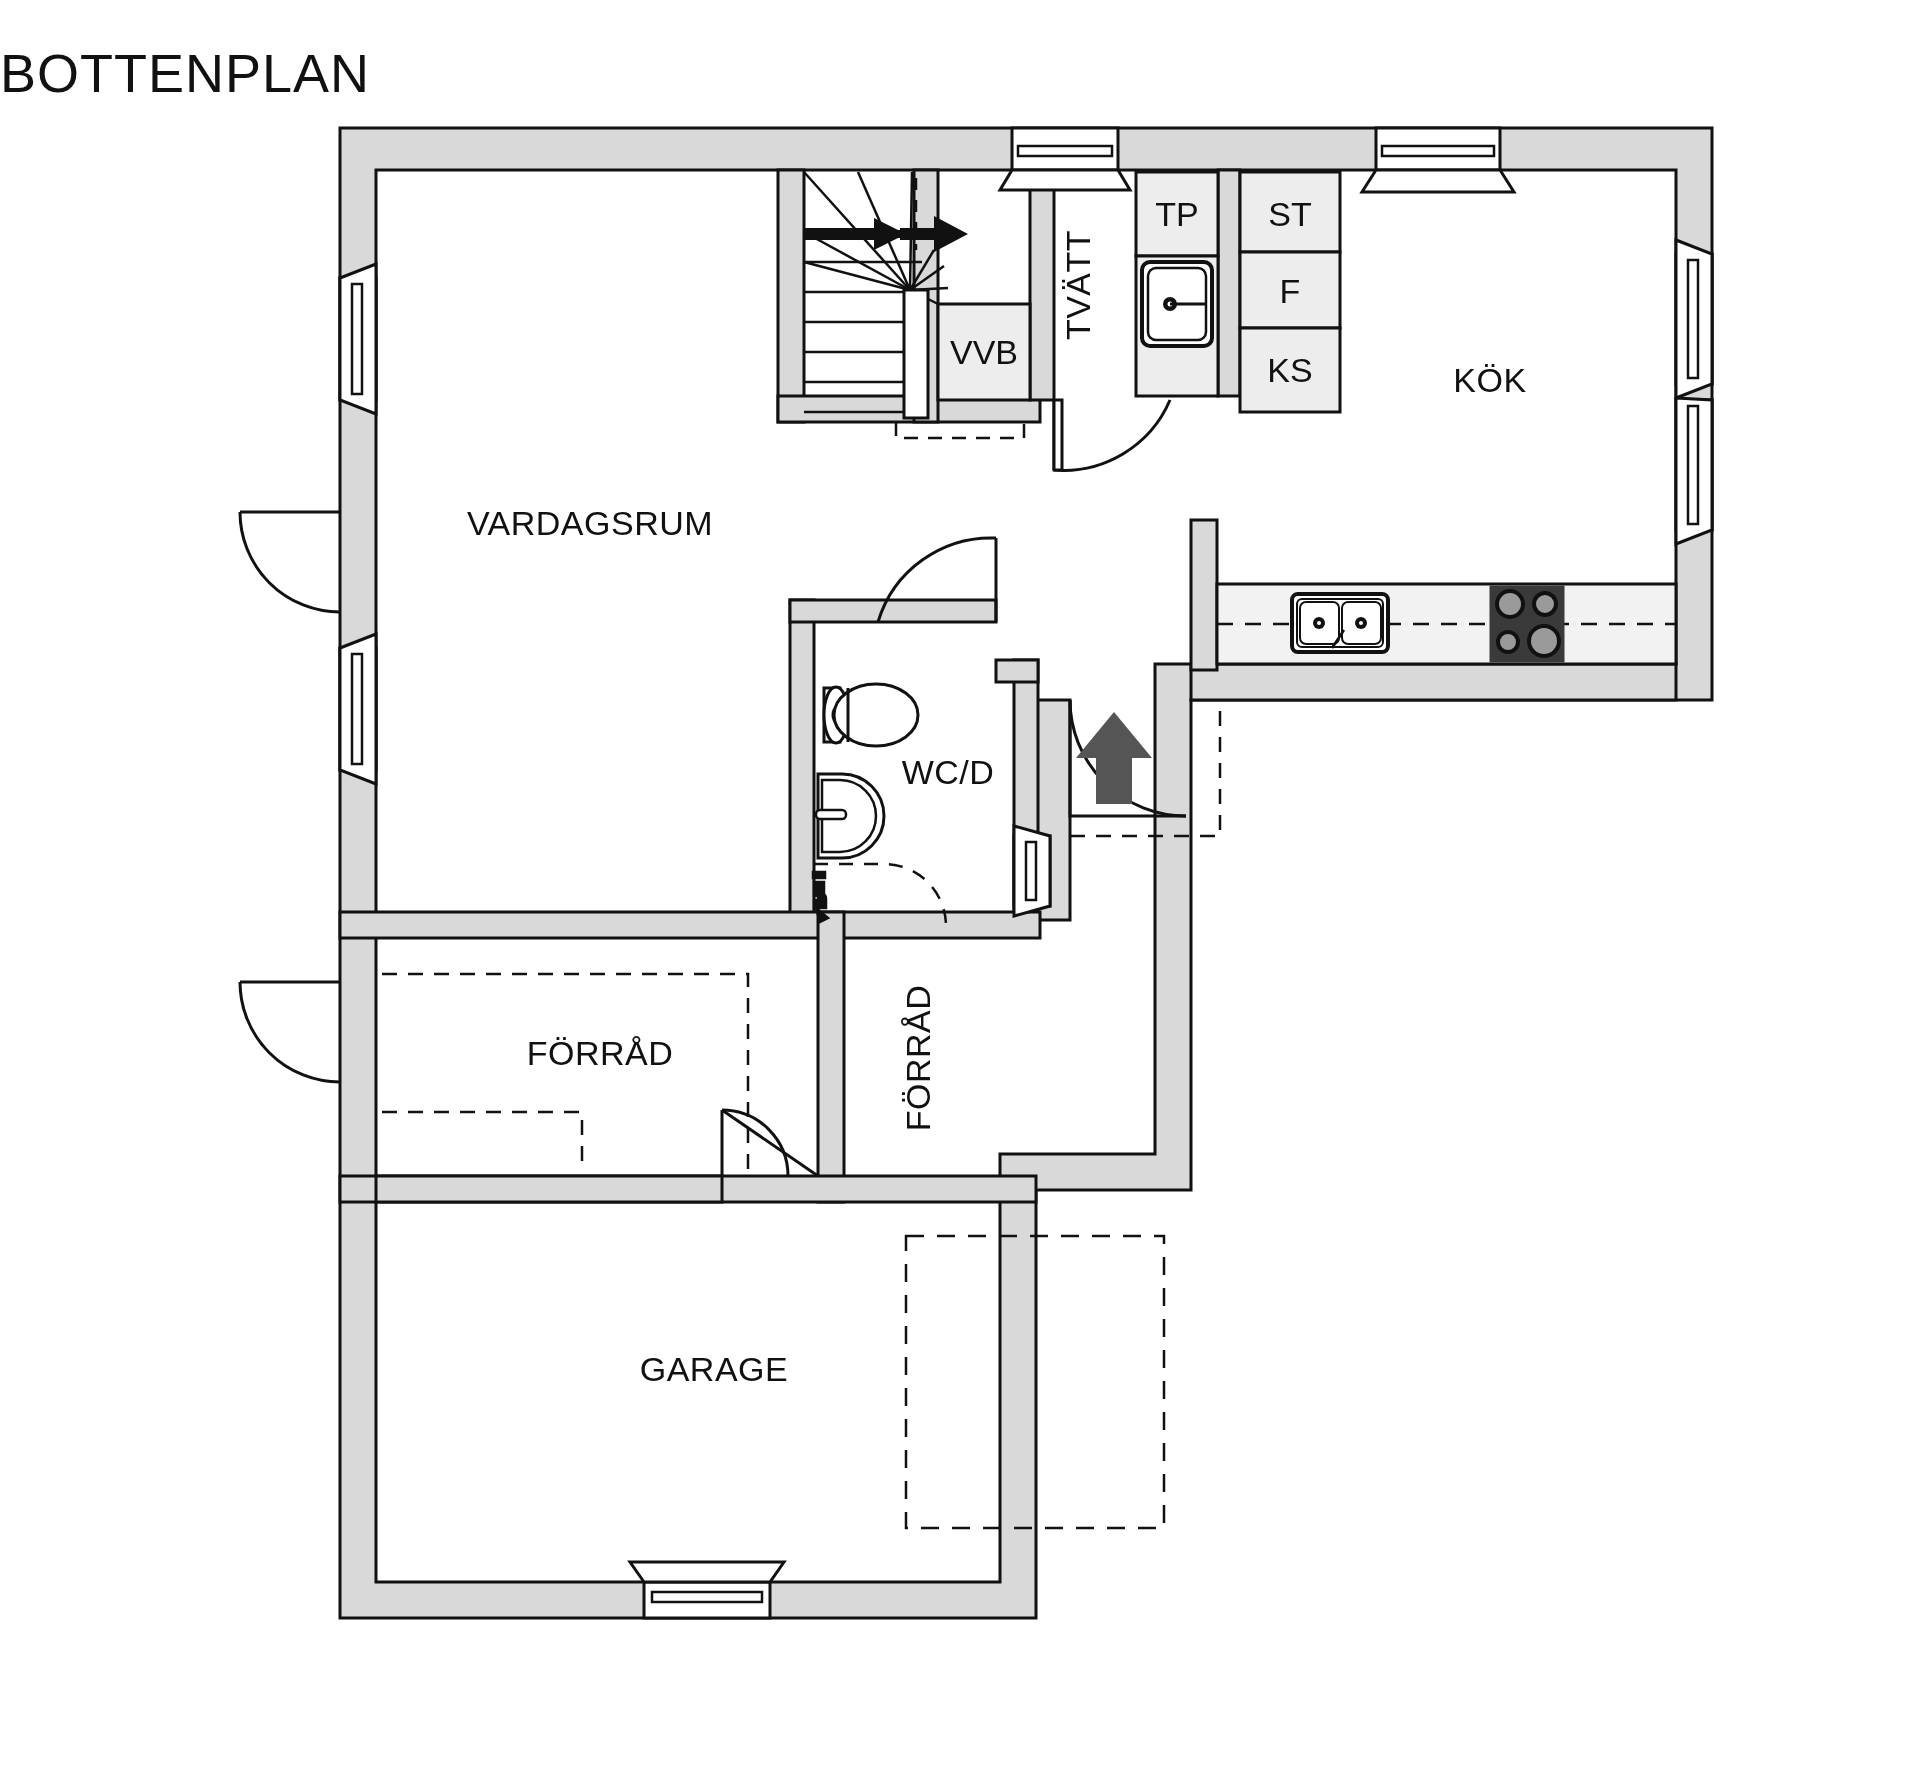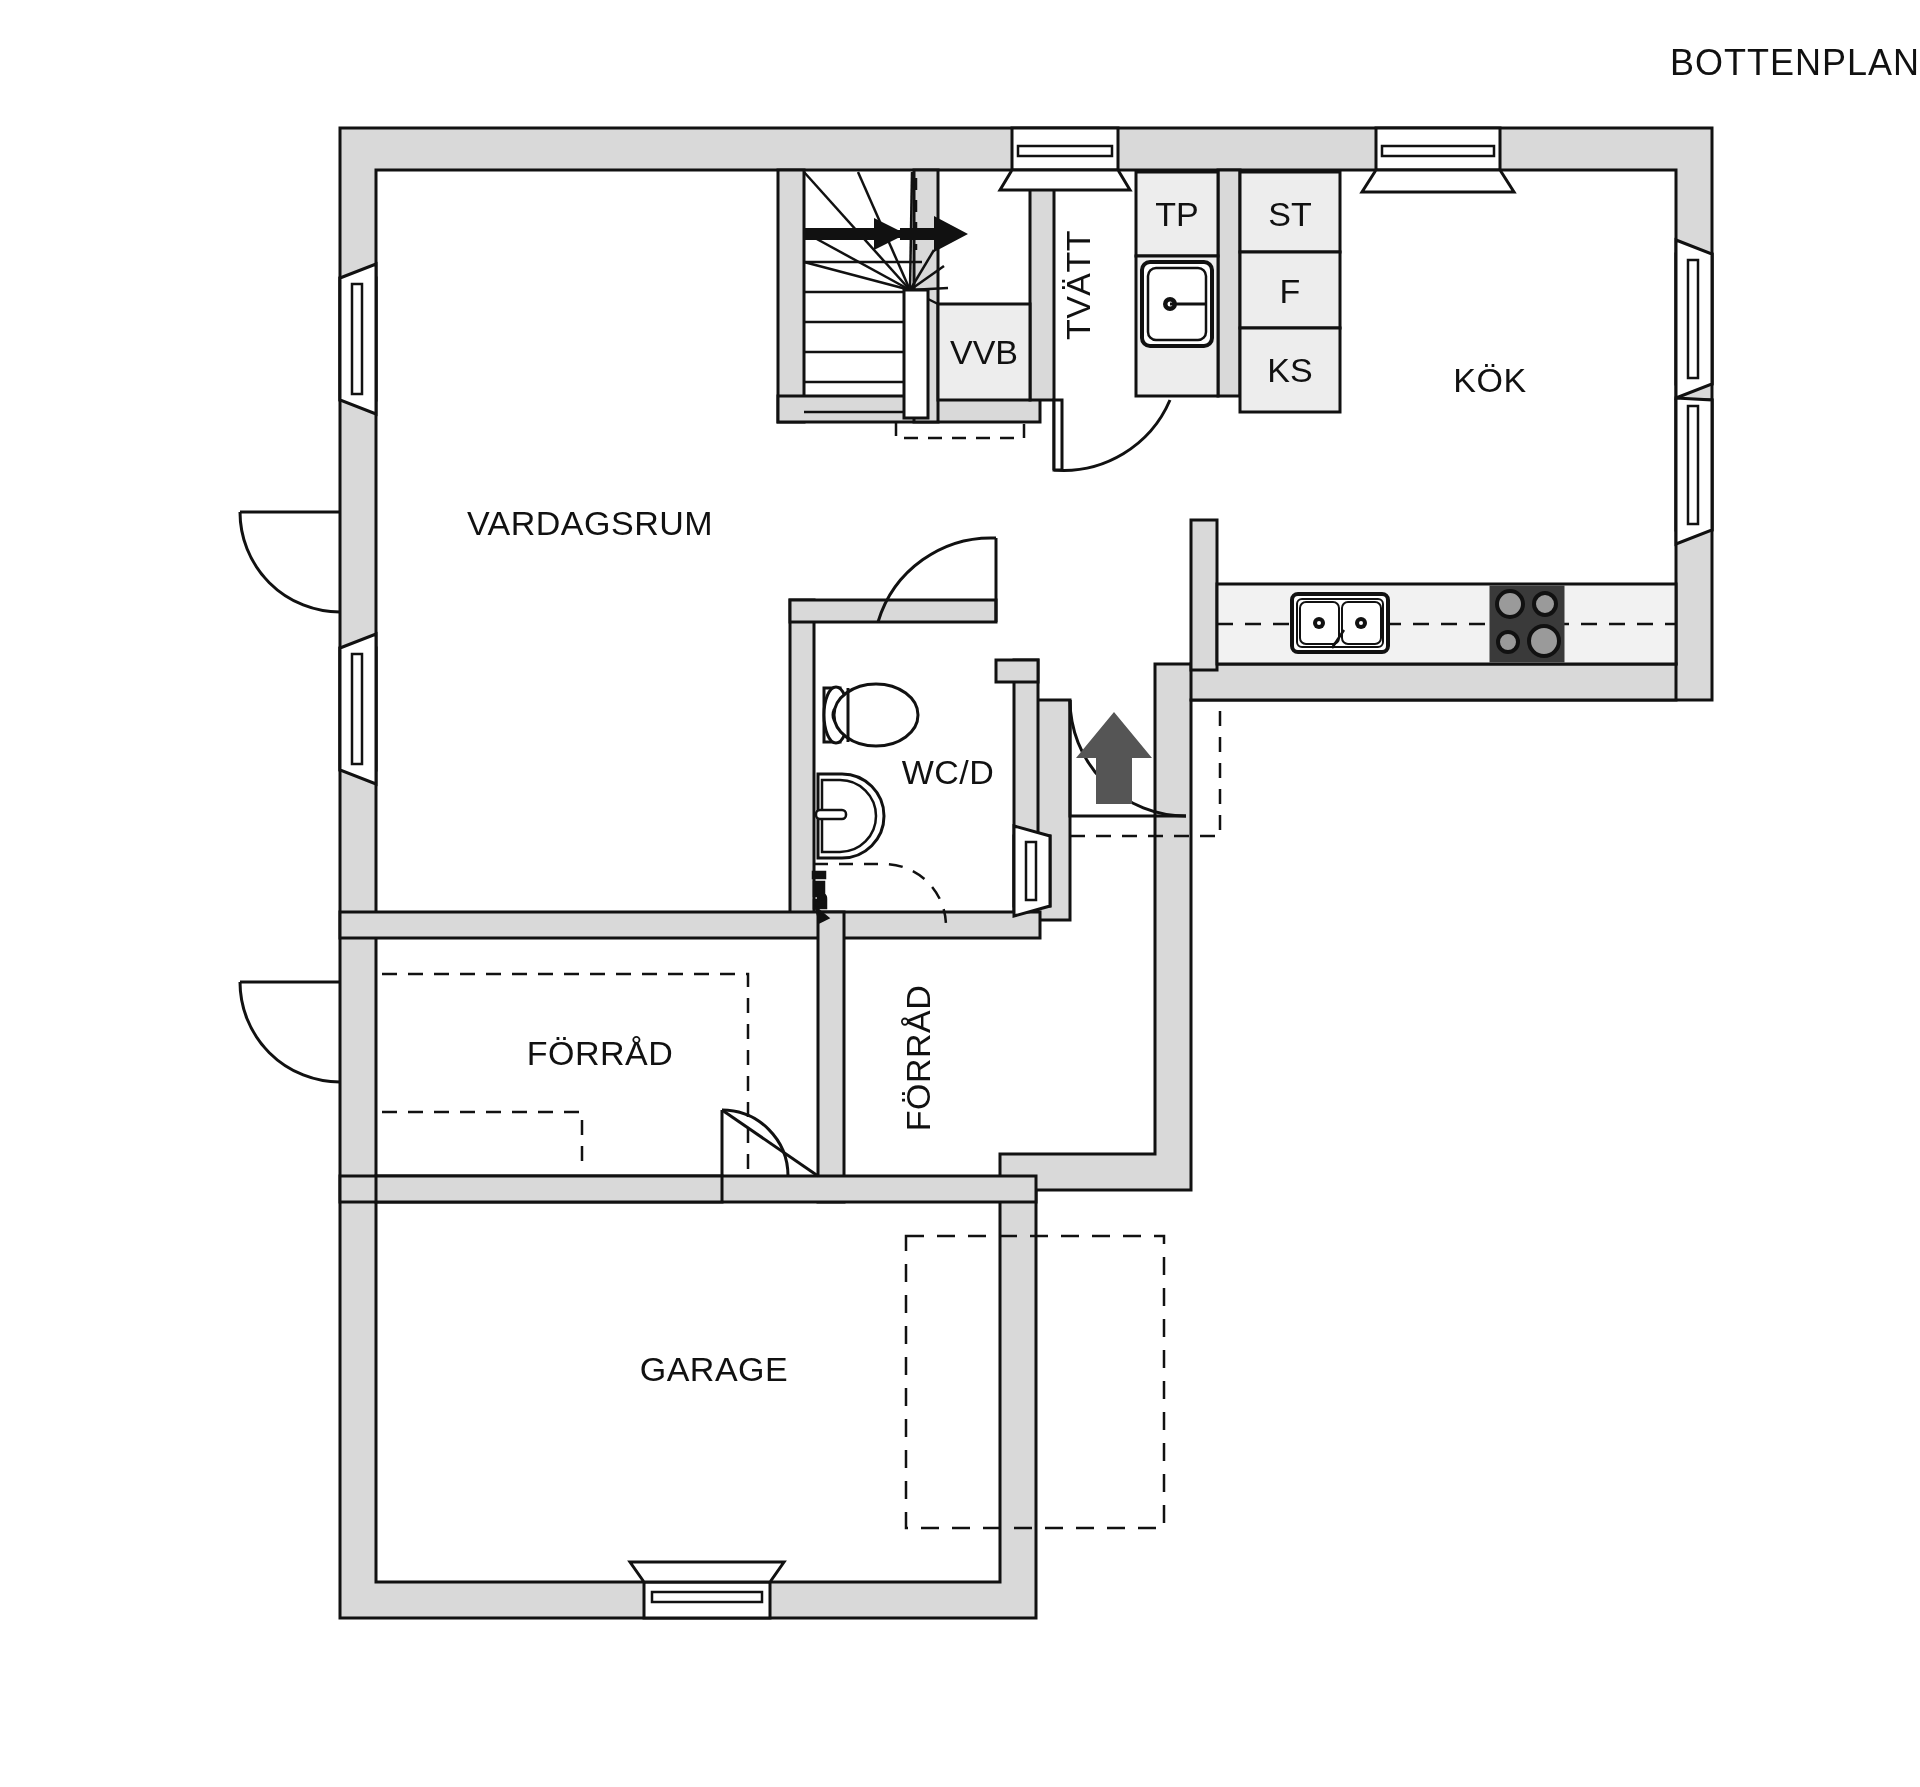--- a/index.html
+++ b/index.html
@@ -17,22 +17,22 @@
   #plan-root {
     width: 1920px;
     height: 1787px;
     position: relative;
   }
   .plan-title {
     position: absolute;
     top: 42px;
     left: 0;
     width: 1920px;
-    text-align: right;
-    font-size: 36px;
+    text-align: left;
+    font-size: 54px;
     letter-spacing: 1px;
     color: #111111;
     font-family: "Liberation Sans", sans-serif;
   }
   svg.floorplan {
     position: absolute;
     top: 0;
     left: 0;
   }
   text.room-label {

